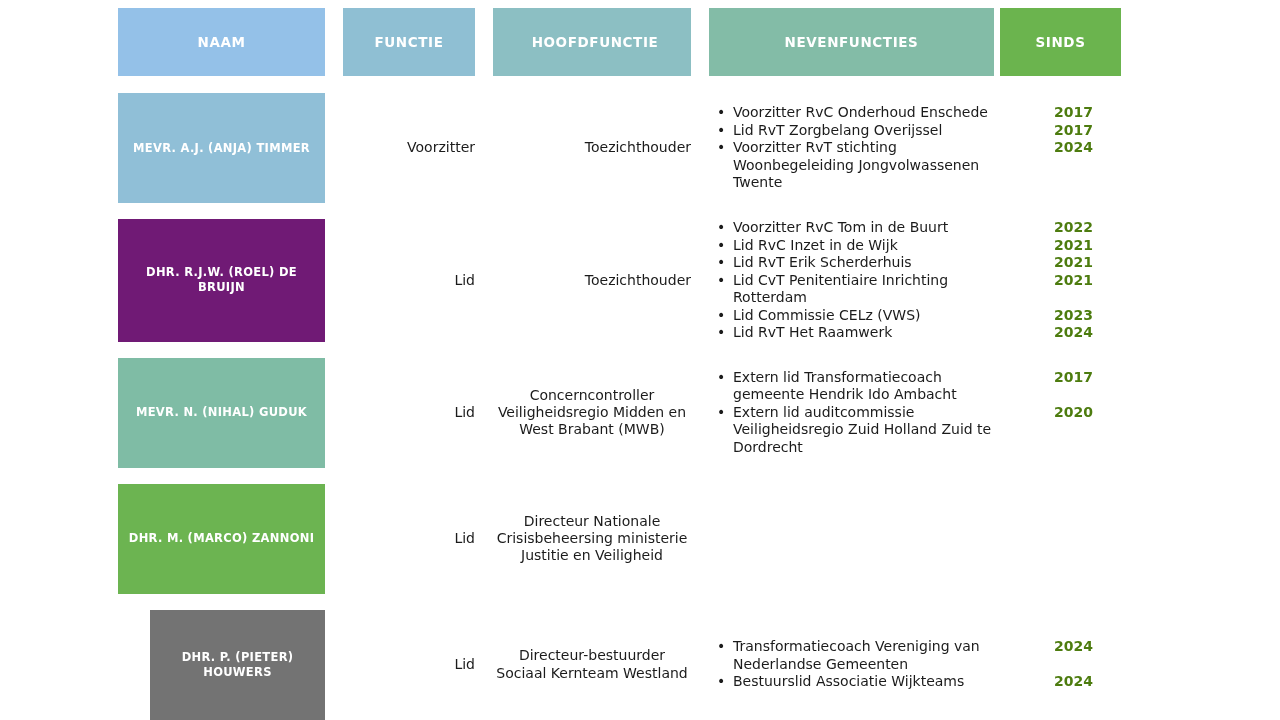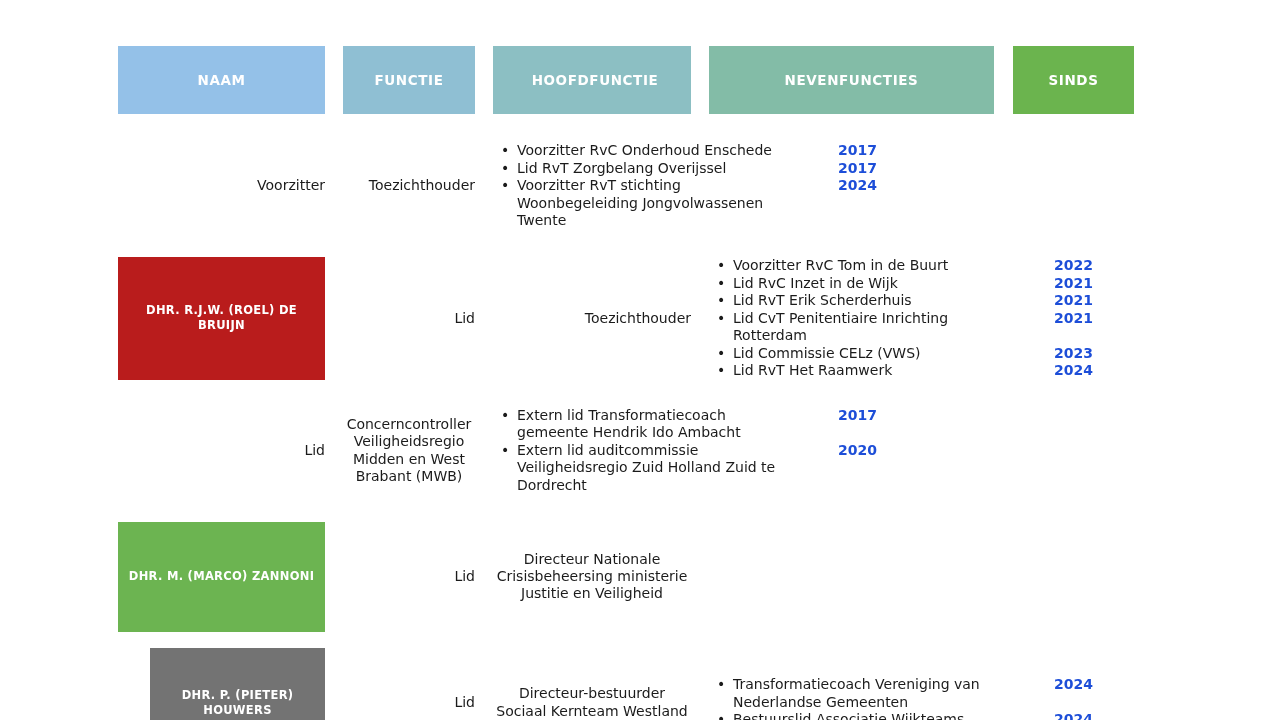--- a/index.html
+++ b/index.html
@@ -15,39 +15,39 @@
     position: absolute;
     left: 118px;
     top: 8px;
     width: 1016px;
   }
   .grid-row {
     display: grid;
     grid-template-columns: 207px 132px 198px 425px;
     column-gap: 18px;
   }
-  .header-row { margin-bottom: 17px; margin-top: 38px; }
+  .header-row { margin-bottom: 17px; }
   .header-cell {
     height: 68px;
     display: flex;
     align-items: center;
     justify-content: center;
   }
   .header-label {
     color: #ffffff;
     font-weight: bold;
     font-size: 13.5px;
     letter-spacing: 0.6px;
     text-transform: uppercase;
   }
   
   .neven-header {
     display: grid;
     grid-template-columns: 285px 121px;
-    column-gap: 19px;
+    column-gap: 6px;
   }
   .row {
     min-height: 110px;
     margin-bottom: 16px;
   }
   .cell {
     display: flex;
     align-items: center;
     justify-content: center;
   }
@@ -92,21 +92,21 @@
   }
   .bullet {
     flex: 0 0 16px;
     padding-left: 8px;
     box-sizing: content-box;
     font-size: 14px;
   }
   .item-text { flex: 1; }
   .item-year {
     text-align: center;
-    color: #1d4ed8;
+    color: #4d7c0f;
     font-size: 14px;
     font-weight: bold;
     line-height: 17.5px;
   }
 </style>
 </head>
 <body>
 
 <div class="table">
   <div class="grid-row header-row" id="header-row">
@@ -126,20 +126,23 @@
     <span class="header-label">NEVENFUNCTIES</span>
   </div>
 
   <div class="header-cell" style="background: rgb(107, 180, 78);">
     <span class="header-label">SINDS</span>
   </div>
 </div>
     </div>
   <div id="rows">
   <div class="grid-row row">
+    <div class="cell name-block" style="background: rgb(144, 191, 215);">
+      <span>MEVR. A.J. (ANJA) TIMMER</span>
+    </div>
     <div class="cell functie">
       <span>Voorzitter</span>
     </div>
     <div class="cell hoofdfunctie">
       <span>Toezichthouder</span>
     </div>
     <div class="neven">
   <div class="neven-item">
     <div class="bullet-text">
       <span class="bullet">•</span>
@@ -160,21 +163,21 @@
     <div class="bullet-text">
       <span class="bullet">•</span>
       <span class="item-text">Voorzitter RvT stichting Woonbegeleiding Jongvolwassenen Twente</span>
     </div>
     <div class="item-year">2024</div>
   </div>
 </div>
   </div>
 
   <div class="grid-row row">
-    <div class="cell name-block" style="background: #b91c1c;">
+    <div class="cell name-block" style="background: #701a75;">
       <span>DHR. R.J.W. (ROEL) DE BRUIJN</span>
     </div>
     <div class="cell functie">
       <span>Lid</span>
     </div>
     <div class="cell hoofdfunctie">
       <span>Toezichthouder</span>
     </div>
     <div class="neven">
   <div class="neven-item">
@@ -221,20 +224,23 @@
     <div class="bullet-text">
       <span class="bullet">•</span>
       <span class="item-text">Lid RvT Het Raamwerk</span>
     </div>
     <div class="item-year">2024</div>
   </div>
 </div>
   </div>
 
   <div class="grid-row row">
+    <div class="cell name-block" style="background: rgb(127, 188, 165);">
+      <span>MEVR. N. (NIHAL) GUDUK</span>
+    </div>
     <div class="cell functie">
       <span>Lid</span>
     </div>
     <div class="cell hoofdfunctie">
       <span>Concerncontroller Veiligheidsregio Midden en West Brabant (MWB)</span>
     </div>
     <div class="neven">
   <div class="neven-item">
     <div class="bullet-text">
       <span class="bullet">•</span>

